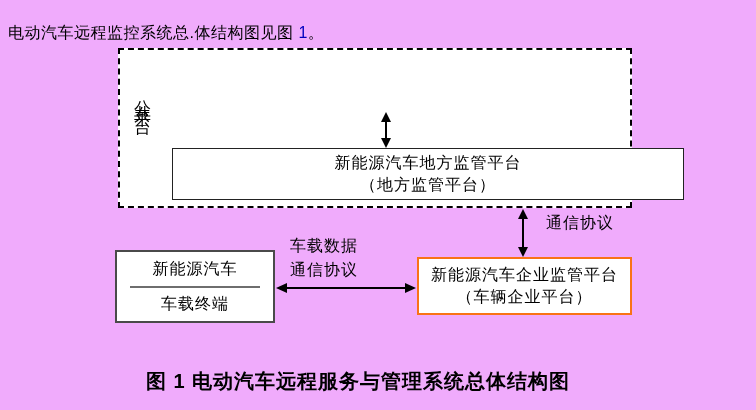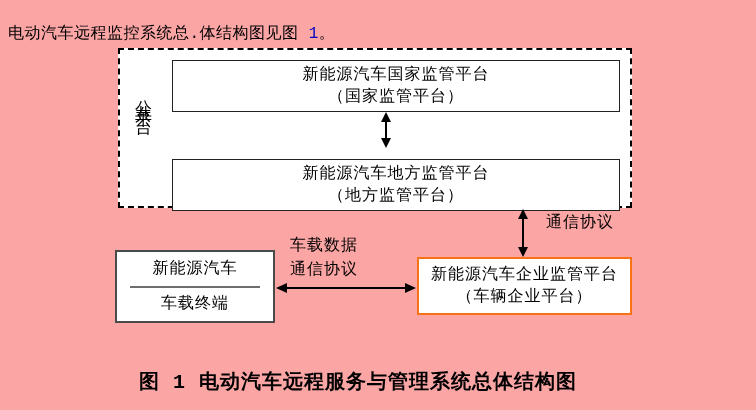--- a/index.html
+++ b/index.html
@@ -1,37 +1,37 @@
 <!DOCTYPE html>
 <html><head>
 <meta charset="utf-8">
 <style>
   html,body{margin:0;padding:0;background:#ffffff;}
   .page{
-    position:relative;width:756px;height:410px;background:#fca5a5;overflow:hidden;
-    font-family:Liberation Mono, monospace;color:#000;
+    position:relative;width:756px;height:410px;background:#f0abfc;overflow:hidden;
+    font-family:Liberation Sans, sans-serif;color:#000;
   }
   .intro{position:absolute;left:8px;top:7px;font-size:16px;letter-spacing:0.5px;white-space:nowrap;}
   .figure-ref{color:#0000bf;}
   .dashed-container{
     position:absolute;left:118px;top:48px;width:510px;height:156px;
     border:2px dashed #000;background:#fff;
   }
   .vlabel{
     position:absolute;left:132px;top:86px;
     writing-mode:vertical-rl;text-orientation:upright;
     font-size:17px;letter-spacing:6px;line-height:20px;
   }
   .dbox{
     position:absolute;box-sizing:border-box;background:#fff;
     display:flex;flex-direction:column;justify-content:center;align-items:center;
     text-align:center;font-size:16px;line-height:22px;letter-spacing:1px;
   }
   .box-national{left:172px;top:60px;width:448px;height:52px;border:1.5px solid #222;}
-  .box-local{left:172px;top:159px;width:448px;height:52px;border:1.5px solid #222;}
+  .box-local{left:172px;top:148px;width:512px;height:52px;border:1.5px solid #222;}
   .box-enterprise{left:417px;top:257px;width:215px;height:58px;border:2px solid #f97316;}
   .box-vehicle{left:115px;top:250px;width:160px;height:73px;border:2px solid #4a4a4a;
     justify-content:space-between;padding:6px 4px;}
   .vehicle-divider{height:2px;background:#6e6e6e;width:130px;margin:0 auto;}
   .arrow-svg{position:absolute;}
   .arrow-v1{left:378px;top:112px;}
   .arrow-v2{left:515px;top:209px;}
   .arrow-h{left:276px;top:280px;}
   .proto-label{position:absolute;font-size:16px;line-height:24px;letter-spacing:1px;white-space:nowrap;}
   .label-vehicle-data{left:290px;top:234px;text-align:right;}
@@ -43,24 +43,20 @@
 <body>
 
 <div class="page">
 
   <p class="intro"><span>电动汽车远程监控系统总.体结构图见图 </span><span class="figure-ref">1</span><span>。</span></p>
 
   <div class="dashed-container"></div>
 
   <div class="vlabel">公共平台</div>
 
-  <div class="dbox box-national">
-    <div>新能源汽车国家监管平台</div>
-    <div>（国家监管平台）</div>
-  </div>
 
   <svg class="arrow-svg arrow-v1" width="16" height="36" viewBox="0 0 16 36">
     <line x1="8" y1="8" x2="8" y2="28" stroke="#000" stroke-width="2"></line>
     <polygon points="8,0 3,10 13,10" fill="#000"></polygon>
     <polygon points="8,36 3,26 13,26" fill="#000"></polygon>
   </svg>
 
   <div class="dbox box-local">
     <div>新能源汽车地方监管平台</div>
     <div>（地方监管平台）</div>

